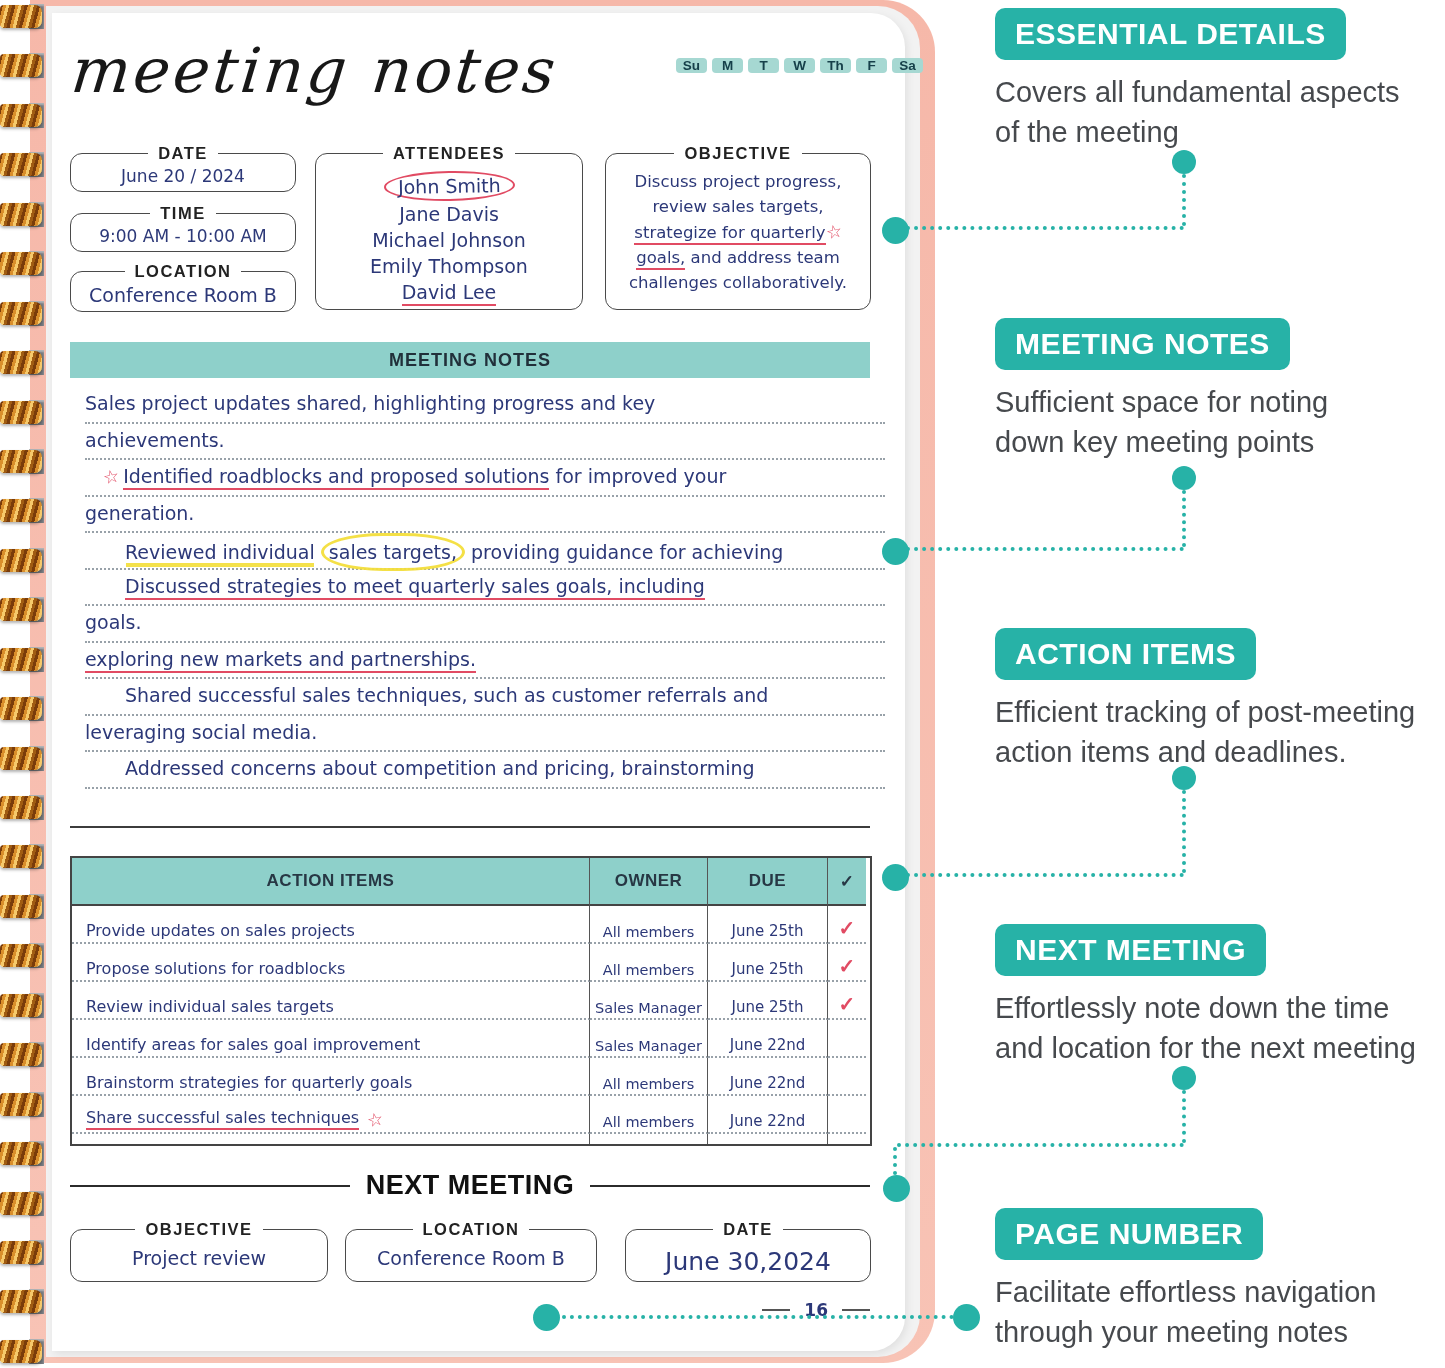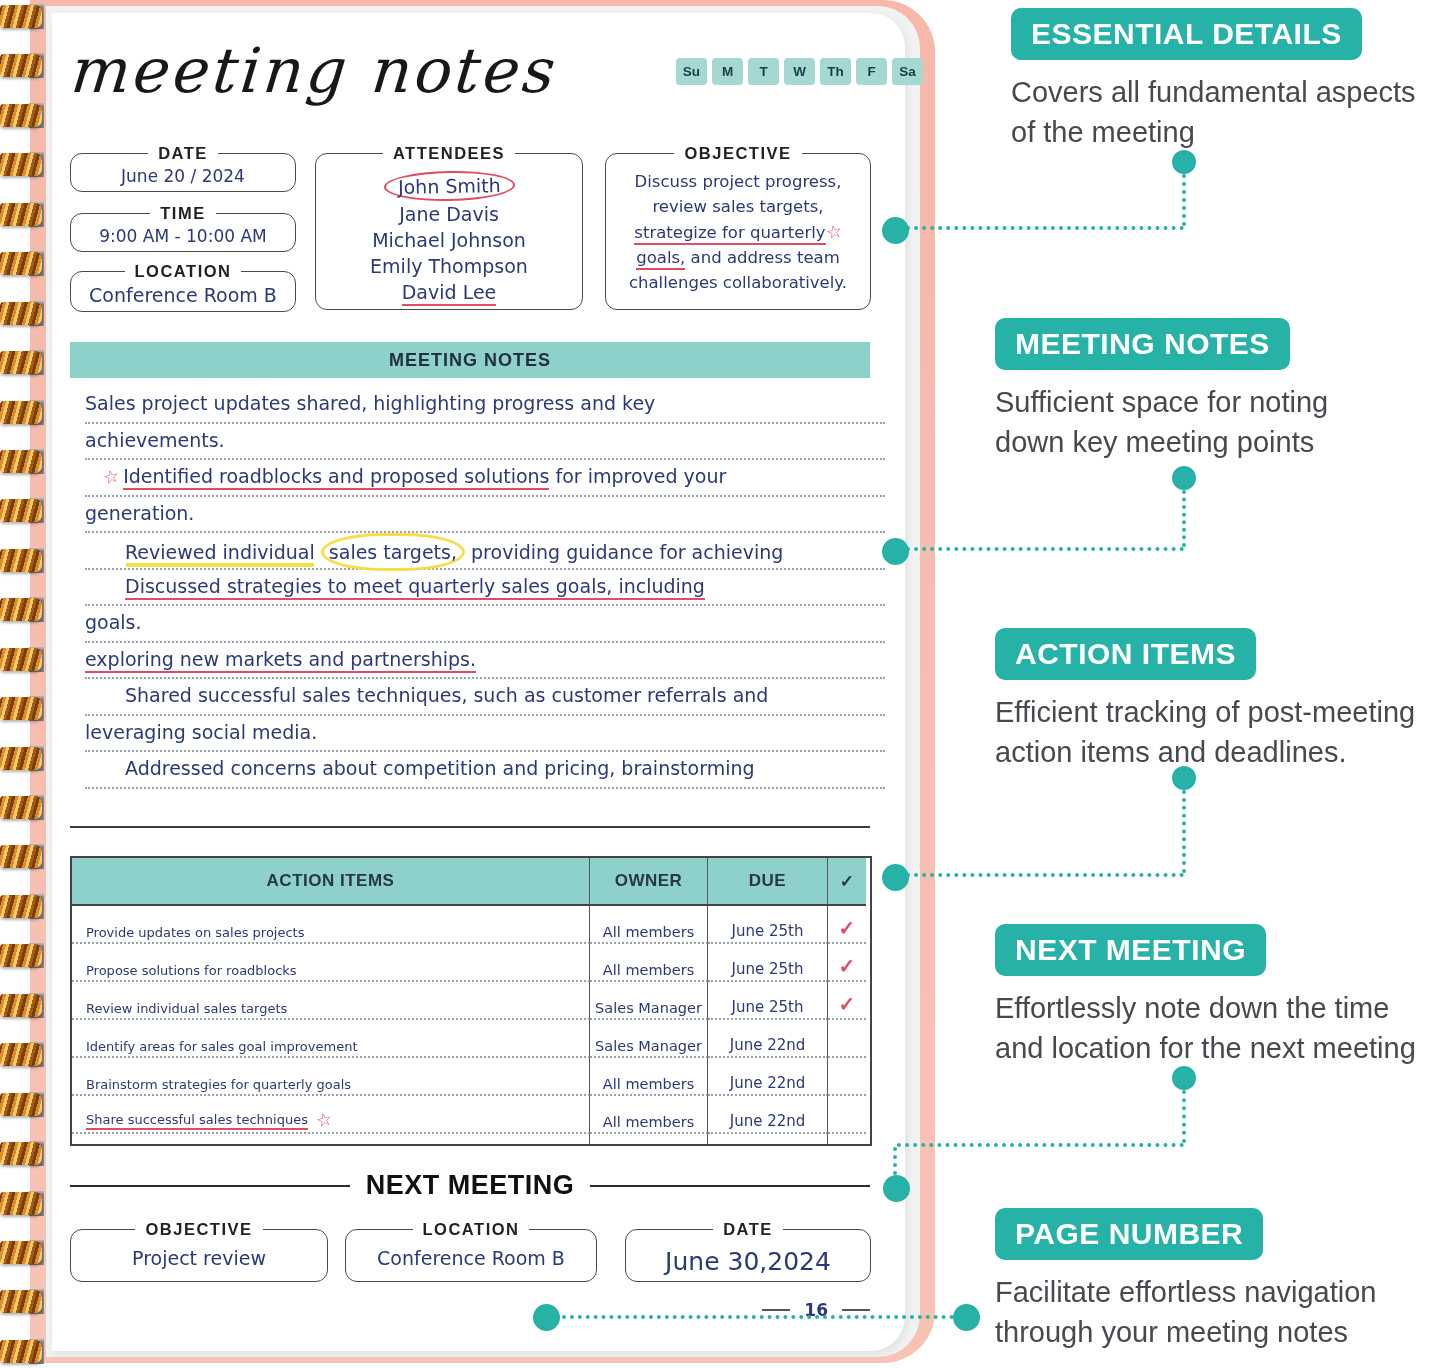--- a/index.html
+++ b/index.html
@@ -16,21 +16,21 @@
   .coil i{display:block;position:absolute;}
   .coil .slot{right:6px;top:0;width:15px;height:25px;background:#75797e;box-shadow:inset 0 2px 2px rgba(255,255,255,.45);}
   .coil .wire{left:0;top:1px;width:42px;height:23px;border-radius:4px 7px 7px 4px;background:repeating-linear-gradient(105deg,#7a3c0a 0 3px,#d98e2b 3px 6px,#f6c96b 6px 9px,#a05c12 9px 12px);box-shadow:0 2px 3px rgba(0,0,0,.3);}
 
   
   .hand{font-family:"DejaVu Sans",sans-serif;color:#2c3878;}
 
   .title{position:absolute;left:72px;top:34px;font-family:"DejaVu Serif",serif;font-style:italic;font-size:62px;letter-spacing:3px;color:#181818;transform:skewX(-6deg);z-index:3;}
 
   .weekdays{position:absolute;left:676px;top:58px;display:flex;gap:5px;z-index:3;}
-  .wday{min-width:25px;height:27px;padding:0 3px;background:#a6d8d2;border-radius:4px;display:flex;align-items:center;justify-content:center;font-size:13.5px;font-weight:bold;color:#16404a;}
+  .wday{min-width:25px;height:15px;padding:0 3px;background:#a6d8d2;border-radius:4px;display:flex;align-items:center;justify-content:center;font-size:13.5px;font-weight:bold;color:#16404a;}
 
   fieldset{position:absolute;margin:0;border:1.7px solid #4a4a4a;border-radius:12px;padding:0 8px 4px;background:transparent;z-index:3;}
   legend{margin:0 auto;padding:0 10px;font-size:16.5px;font-weight:bold;letter-spacing:1.5px;color:#222;font-family:"Liberation Sans",sans-serif;}
   .fval{text-align:center;font-size:18px;padding-top:3px;}
 
   .attendee{text-align:center;font-size:19px;line-height:26px;}
   .oval-red{display:inline-block;border:2.5px solid #e14b63;border-radius:50%;padding:0 12px;transform:rotate(-1deg);}
   .ul-red{border-bottom:2.5px solid #e14b63;padding-bottom:1px;}
   .ul-yel{box-shadow:0 5px 0 -1px rgba(243,222,60,.92);}
   .oval-yel{display:inline-block;border:3px solid rgba(243,222,60,.95);border-radius:50%/58%;padding:0 5px;}
@@ -45,21 +45,21 @@
   .nline{height:34.5px;border-bottom:2px dotted #98a1a9;font-size:19px;line-height:32px;white-space:nowrap;overflow:visible;}
   .nline.ind{padding-left:40px;}
 
   .rule{position:absolute;left:70px;top:826px;width:800px;border-top:2px solid #3c3c3c;z-index:3;}
 
   
   .atable{position:absolute;left:70px;top:856px;width:798px;border:2px solid #444;z-index:3;display:grid;grid-template-columns:518px 118px 120px 38px;grid-template-rows:48px 38px 38px 38px 38px 38px 38px 10px;}
   .atable .hc{background:#8ed0ca;display:flex;align-items:center;justify-content:center;font-size:17px;font-weight:bold;color:#273744;letter-spacing:.5px;border-bottom:2px solid #444;}
   .atable .c1,.atable .c2,.atable .c3{border-right:1.6px solid #555;}
   .atable .dc{border-bottom:2px dotted #98a1a9;display:flex;align-items:flex-end;padding-bottom:2px;}
-  .atable .item{font-size:13px;padding-left:14px;}
+  .atable .item{font-size:16px;padding-left:14px;}
   .atable .own{font-size:14.5px;justify-content:center;}
   .atable .due{font-size:15px;justify-content:center;}
   .atable .chk{justify-content:center;color:#e14b63;font-size:20px;font-weight:bold;}
   .atable .sp{border-bottom:none;}
 
   .nm-head{position:absolute;left:70px;top:1170px;width:800px;display:flex;align-items:center;gap:16px;z-index:3;}
   .nm-head .hline{flex:1;border-top:2.5px solid #2b2b2b;}
   .nm-head .txt{font-size:27px;font-weight:bold;color:#111;letter-spacing:.5px;}
 
   .pagenum{position:absolute;left:70px;top:1300px;width:800px;display:flex;align-items:center;justify-content:flex-end;gap:14px;z-index:3;}
@@ -324,21 +324,21 @@
     <div class="coil">
         <i class="slot"></i>
         <i class="wire"></i>
       </div>
     <div class="coil">
         <i class="slot"></i>
         <i class="wire"></i>
       </div>
   </div>
 
-  <div class="callout" style="top:8px;margin-left:16px;">
+  <div class="callout" style="top:8px;">
     <div class="badge">ESSENTIAL DETAILS</div>
     <div class="cdesc"><span>Covers all fundamental aspects</span><br><span>of the meeting</span></div>
   </div>
   <div class="callout" style="top:318px;">
     <div class="badge">MEETING NOTES</div>
     <div class="cdesc"><span>Sufficient space for noting</span><br><span>down key meeting points</span></div>
   </div>
   <div class="callout" style="top:628px;">
     <div class="badge">ACTION ITEMS</div>
     <div class="cdesc"><span>Efficient tracking of post-meeting</span><br><span>action items and deadlines.</span></div>

